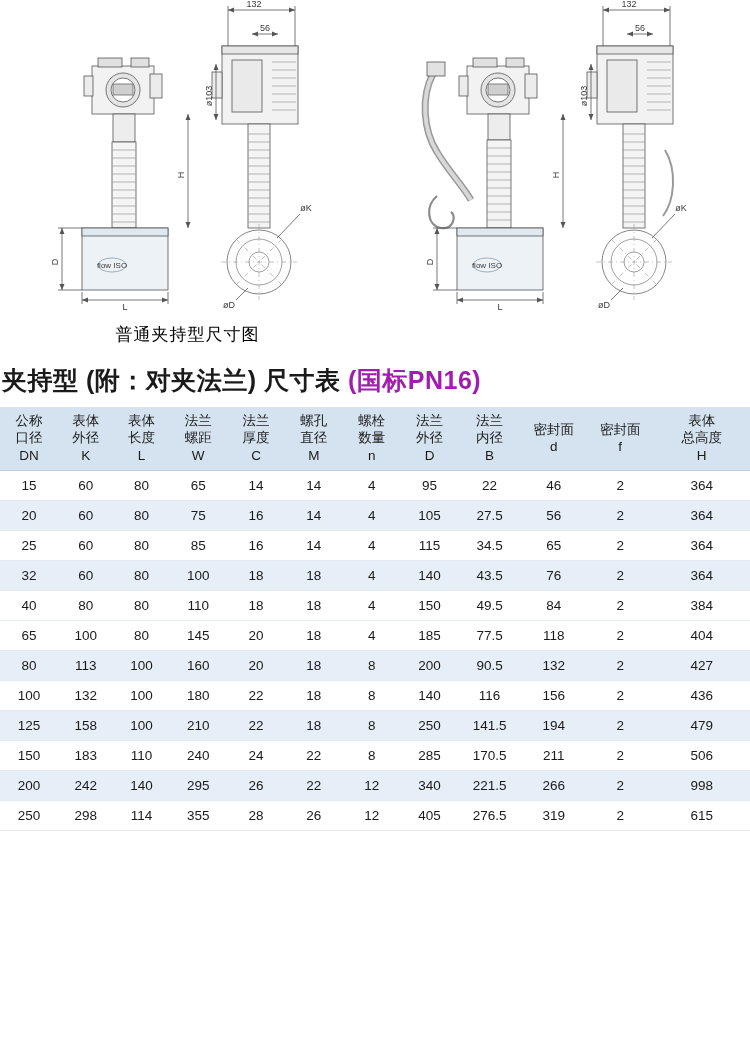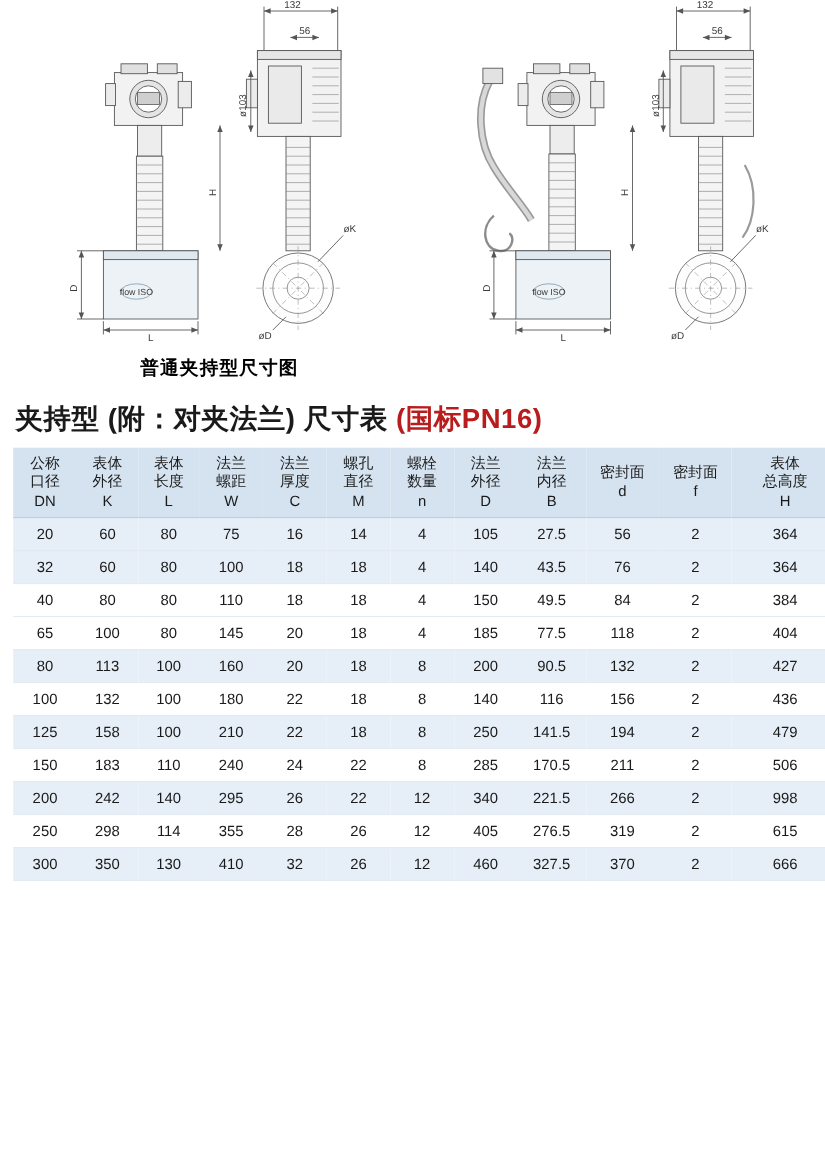--- a/index.html
+++ b/index.html
@@ -11,21 +11,20 @@
     width: 750px;
     height: 1046px;
     font-family: "Liberation Sans", sans-serif;
     color: #1a1a1a;
     overflow: hidden;
   }
   .page {
     position: relative;
     width: 604px;
     height: 1046px;
-    margin-left: 12px;
   }
 
   
   .drawings {
     position: relative;
     width: 750px;
     height: 358px;
   }
   .drawing {
     position: absolute;
@@ -38,34 +37,33 @@
 
   .caption {
     position: absolute;
     bottom: 12px;
     left: 0;
     width: 100%;
     text-align: center;
     font-size: 17px;
     color: #000;
     letter-spacing: 1px;
-    font-weight: bold;
   }
 
   svg.tech { display: block; }
 
   
   .table-title {
     padding: 6px 0 10px 2px;
     font-size: 25px;
     font-weight: bold;
     letter-spacing: 0.5px;
     white-space: nowrap;
   }
-  .table-title .red { color: #b91c1c; }
+  .table-title .red { color: #a21caf; }
 
   
   table.dims {
     width: 750px;
     border-collapse: collapse;
     table-layout: fixed;
   }
   table.dims th, table.dims td {
     text-align: center;
     font-size: 13.5px;
@@ -444,31 +442,59 @@
           <span class="h3">f</span>
         </th>
         <th>
           <span class="h2">表体</span>
           <span class="h2">总高度</span>
           <span class="h3">H</span>
         </th>
       </tr>
     </thead>
     <tbody>
+      <tr class="plain">
+        <td>15</td>
+        <td>60</td>
+        <td>80</td>
+        <td>65</td>
+        <td>14</td>
+        <td>14</td>
+        <td>4</td>
+        <td>95</td>
+        <td>22</td>
+        <td>46</td>
+        <td>2</td>
+        <td>364</td>
+      </tr>
       <tr class="alt">
         <td>20</td>
         <td>60</td>
         <td>80</td>
         <td>75</td>
         <td>16</td>
         <td>14</td>
         <td>4</td>
         <td>105</td>
         <td>27.5</td>
         <td>56</td>
+        <td>2</td>
+        <td>364</td>
+      </tr>
+      <tr class="plain">
+        <td>25</td>
+        <td>60</td>
+        <td>80</td>
+        <td>85</td>
+        <td>16</td>
+        <td>14</td>
+        <td>4</td>
+        <td>115</td>
+        <td>34.5</td>
+        <td>65</td>
         <td>2</td>
         <td>364</td>
       </tr>
       <tr class="alt">
         <td>32</td>
         <td>60</td>
         <td>80</td>
         <td>100</td>
         <td>18</td>
         <td>18</td>
@@ -584,30 +610,16 @@
         <td>355</td>
         <td>28</td>
         <td>26</td>
         <td>12</td>
         <td>405</td>
         <td>276.5</td>
         <td>319</td>
         <td>2</td>
         <td>615</td>
       </tr>
-      <tr class="alt">
-        <td>300</td>
-        <td>350</td>
-        <td>130</td>
-        <td>410</td>
-        <td>32</td>
-        <td>26</td>
-        <td>12</td>
-        <td>460</td>
-        <td>327.5</td>
-        <td>370</td>
-        <td>2</td>
-        <td>666</td>
-      </tr>
     </tbody>
   </table>
 
 </div>
 
 </body></html>

